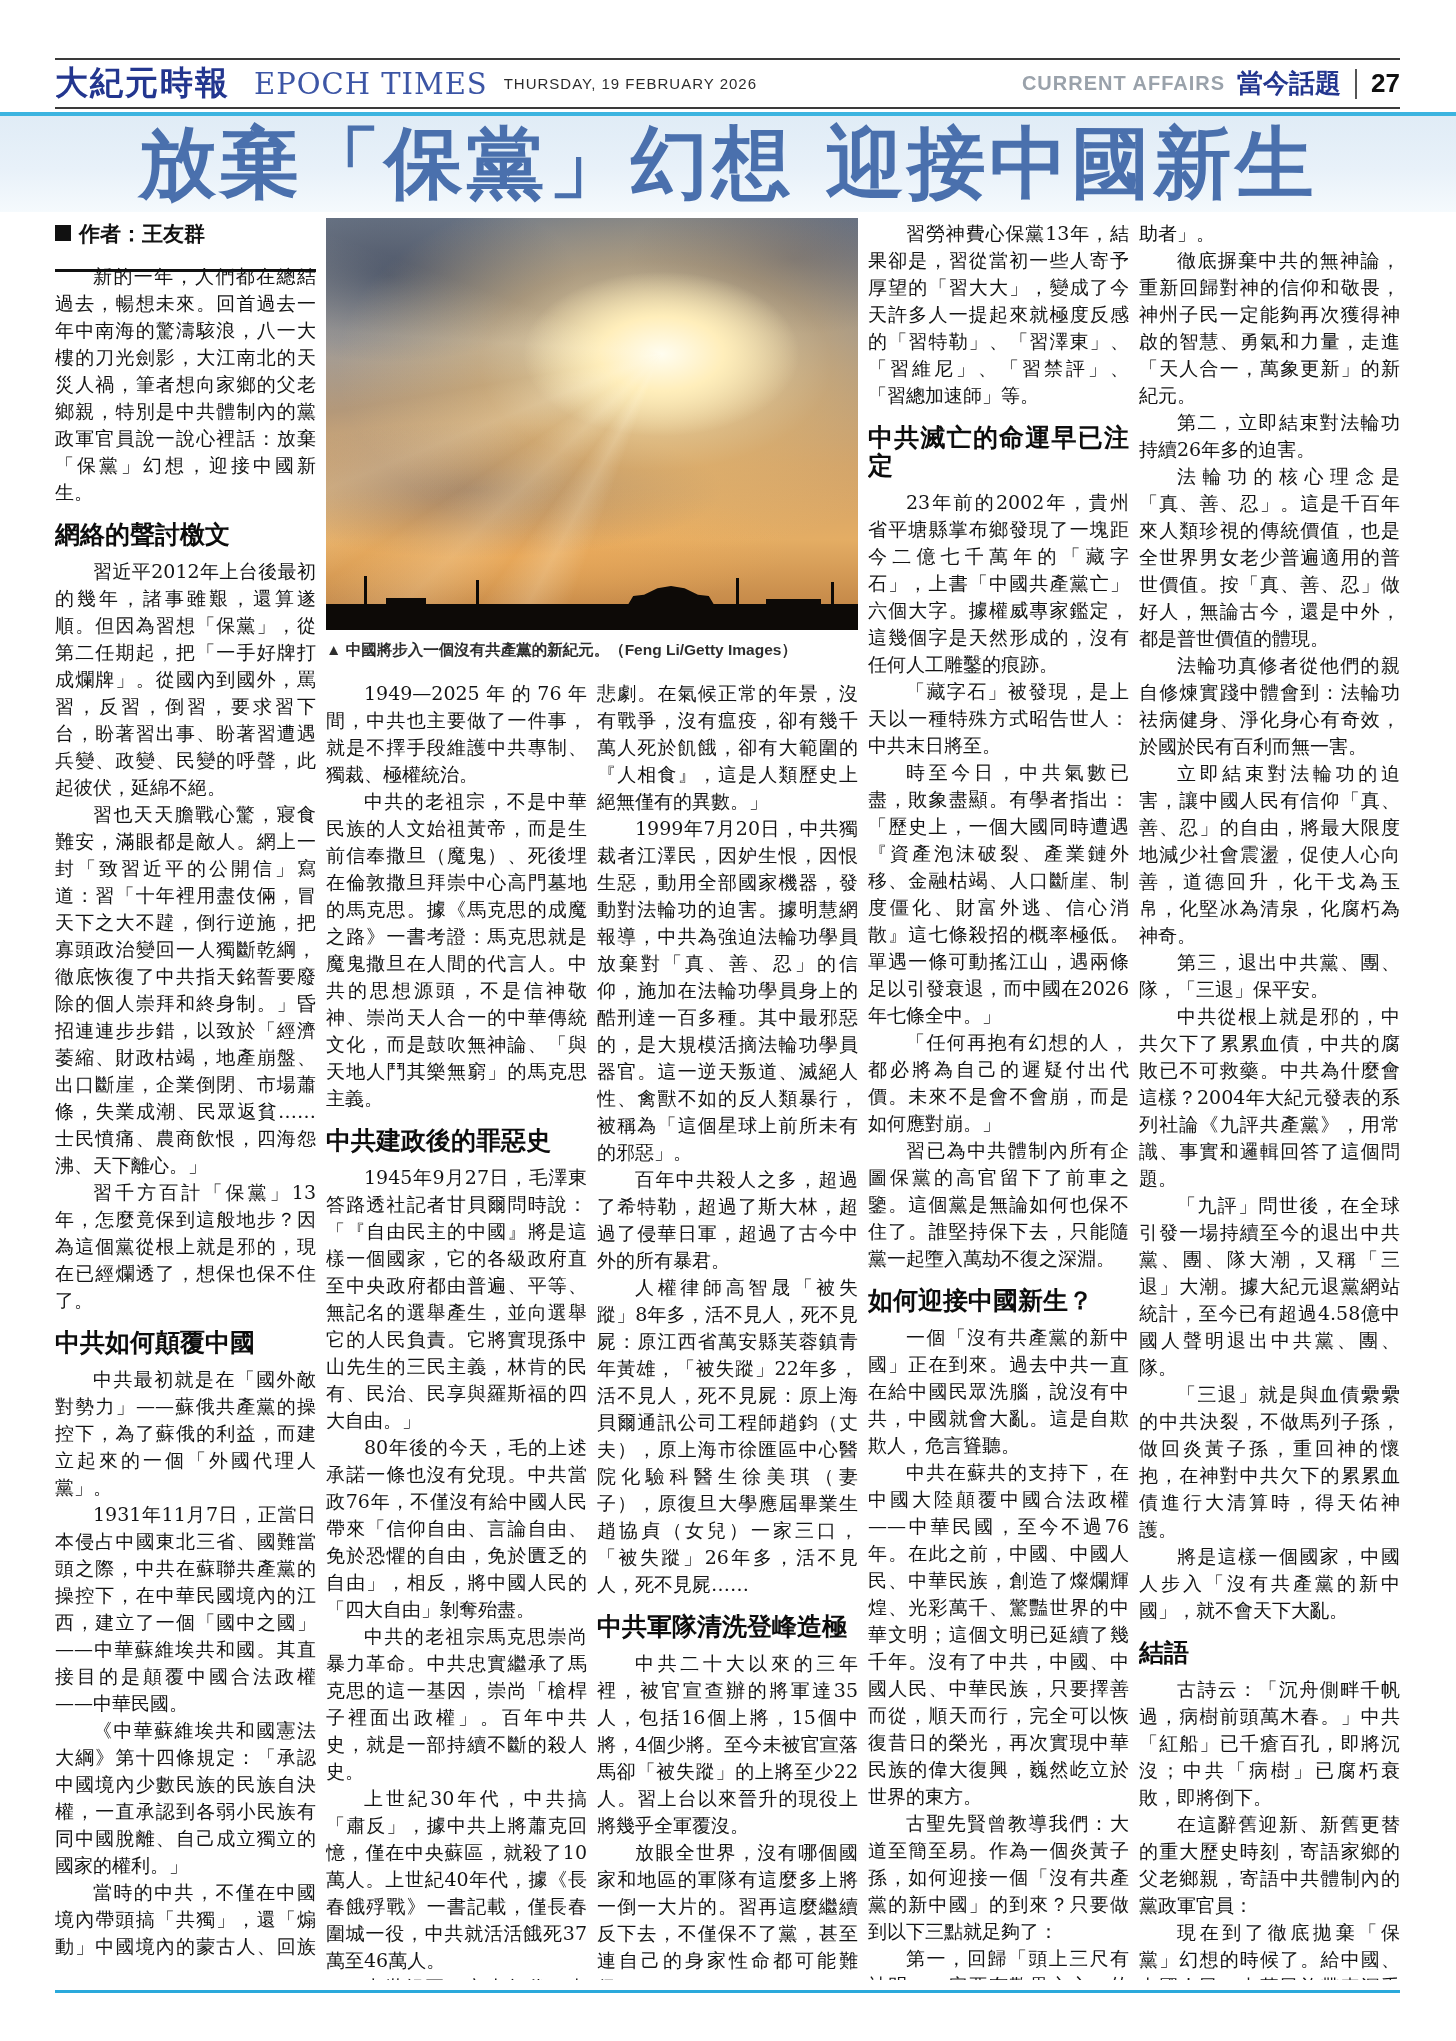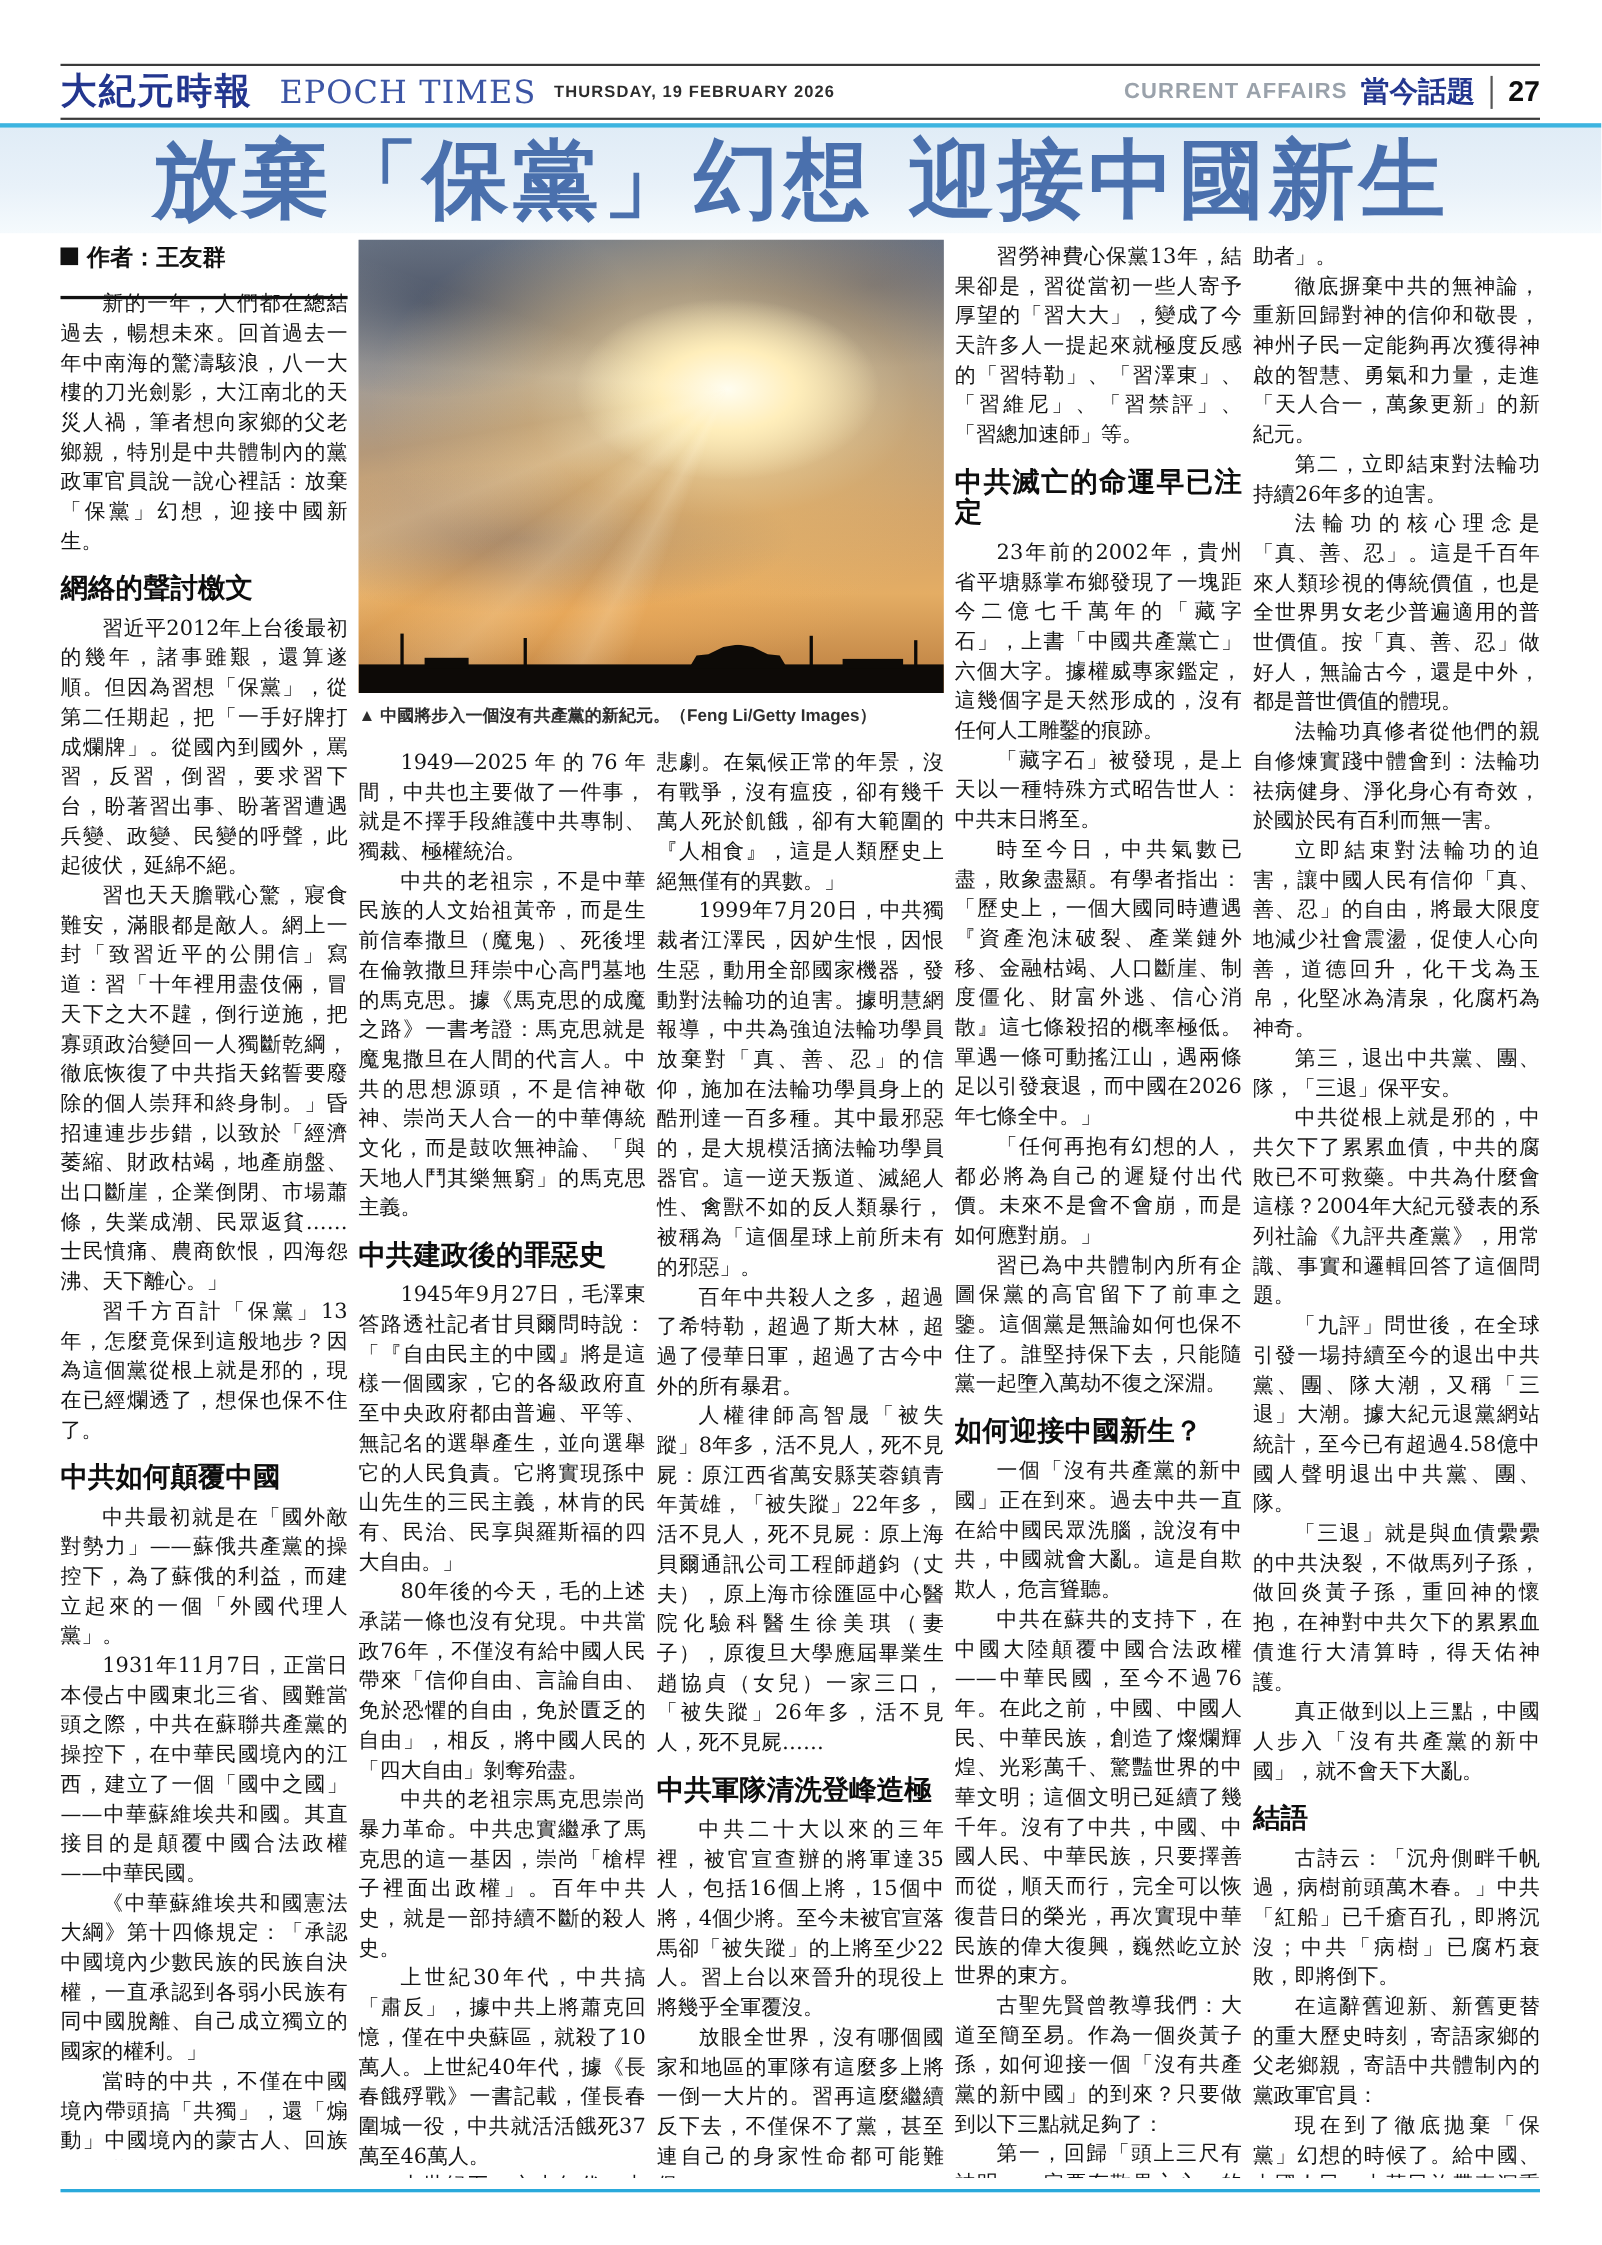--- a/index.html
+++ b/index.html
@@ -4,21 +4,21 @@
 <style>
   html,body{margin:0;padding:0;background:#ffffff;}
   #page{position:relative;width:1456px;height:2041px;background:#ffffff;overflow:hidden;
         font-family:"DejaVu Serif", serif;color:#111;border-radius:22px;}
   
   #header{position:absolute;left:55px;top:58px;width:1345px;height:47px;
           border-top:2px solid #3a3a3a;border-bottom:2px solid #3a3a3a;
           display:flex;align-items:center;}
   .masthead-cn{font-family:"DejaVu Sans", sans-serif;font-weight:900;font-size:33px;color:#23368f;letter-spacing:2px;}
   .masthead-en{font-family:"DejaVu Serif", serif;font-size:29px;color:#3c55a5;letter-spacing:1px;margin-left:24px;}
-  .issue-date{font-family:"Liberation Sans", sans-serif;font-weight:bold;font-size:15px;color:#2c2c2c;margin-left:16px;letter-spacing:1px;}
+  .issue-date{font-family:"Liberation Sans", sans-serif;font-weight:normal;font-size:15px;color:#2c2c2c;margin-left:16px;letter-spacing:1px;}
   .hdr-spacer{flex:1;}
   .section-en{font-family:"Liberation Sans", sans-serif;font-weight:bold;font-size:20px;color:#9aa2ab;letter-spacing:1px;}
   .section-cn{font-family:"DejaVu Sans", sans-serif;font-weight:900;font-size:26px;color:#23368f;margin-left:12px;}
   .hdr-divider{width:2px;height:30px;background:#555;margin:0 14px;}
   .page-number{font-family:"Liberation Sans", sans-serif;font-weight:900;font-size:26px;color:#101010;}
   
   #headline-band{position:absolute;left:0;top:112px;width:1456px;height:96px;
       border-top:4px solid #3cb4e0;
       background:linear-gradient(180deg,#e0ecf6 0%,#e8f1f9 55%,#f5fafd 100%);
       display:flex;align-items:center;justify-content:center;}
@@ -152,21 +152,21 @@
       <p>助者」。</p>
       <p class="indent">徹底摒棄中共的無神論，重新回歸對神的信仰和敬畏，神州子民一定能夠再次獲得神啟的智慧、勇氣和力量，走進「天人合一，萬象更新」的新紀元。</p>
       <p class="indent">第二，立即結束對法輪功持續26年多的迫害。</p>
       <p class="indent">法輪功的核心理念是「真、善、忍」。這是千百年來人類珍視的傳統價值，也是全世界男女老少普遍適用的普世價值。按「真、善、忍」做好人，無論古今，還是中外，都是普世價值的體現。</p>
       <p class="indent">法輪功真修者從他們的親自修煉實踐中體會到：法輪功祛病健身、淨化身心有奇效，於國於民有百利而無一害。</p>
       <p class="indent">立即結束對法輪功的迫害，讓中國人民有信仰「真、善、忍」的自由，將最大限度地減少社會震盪，促使人心向善，道德回升，化干戈為玉帛，化堅冰為清泉，化腐朽為神奇。</p>
       <p class="indent">第三，退出中共黨、團、隊，「三退」保平安。</p>
       <p class="indent">中共從根上就是邪的，中共欠下了累累血債，中共的腐敗已不可救藥。中共為什麼會這樣？2004年大紀元發表的系列社論《九評共產黨》，用常識、事實和邏輯回答了這個問題。</p>
       <p class="indent">「九評」問世後，在全球引發一場持續至今的退出中共黨、團、隊大潮，又稱「三退」大潮。據大紀元退黨網站統計，至今已有超過4.58億中國人聲明退出中共黨、團、隊。</p>
       <p class="indent">「三退」就是與血債纍纍的中共決裂，不做馬列子孫，做回炎黃子孫，重回神的懷抱，在神對中共欠下的累累血債進行大清算時，得天佑神護。</p>
-      <p class="indent">真正做到以上三點，中國人步入「沒有共產黨的新中國」，就不會天下大亂。</p>
+      <p class="indent">將是這樣一個國家，中國人步入「沒有共產黨的新中國」，就不會天下大亂。</p>
       <h2>結語</h2>
       <p class="indent">古詩云：「沉舟側畔千帆過，病樹前頭萬木春。」中共「紅船」已千瘡百孔，即將沉沒；中共「病樹」已腐朽衰敗，即將倒下。</p>
       <p class="indent">在這辭舊迎新、新舊更替的重大歷史時刻，寄語家鄉的父老鄉親，寄語中共體制內的黨政軍官員：</p>
       <p class="indent">現在到了徹底拋棄「保黨」幻想的時候了。給中國、中國人民、中華民族帶來深重災難的中共，到了掃進歷史垃圾堆的時候了。中共沒了，中國、中國人民、中華民族還在。拋棄中共，回歸傳統，協和萬邦，中國將進入一個千帆競發，萬木茂盛，國富民強，長治久安的新時代。◇</p>
     </div>
 
   <div id="bottom-rule"></div>
 
 </div>
 

